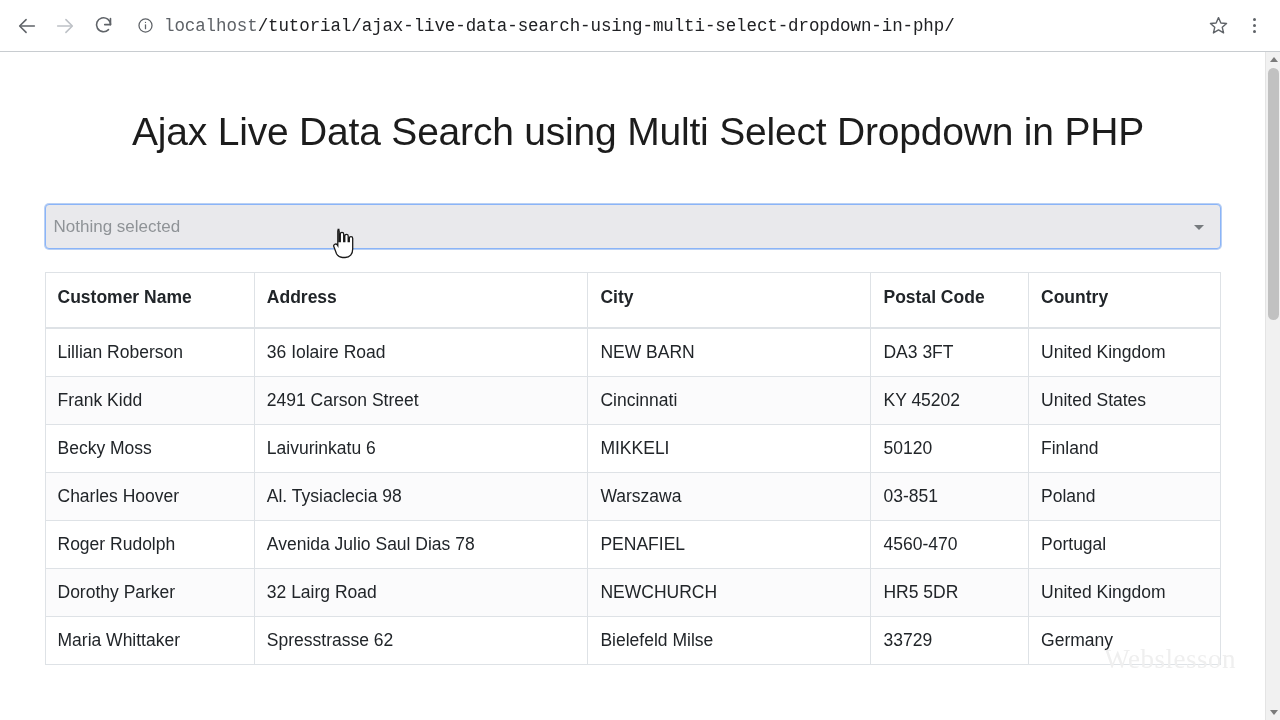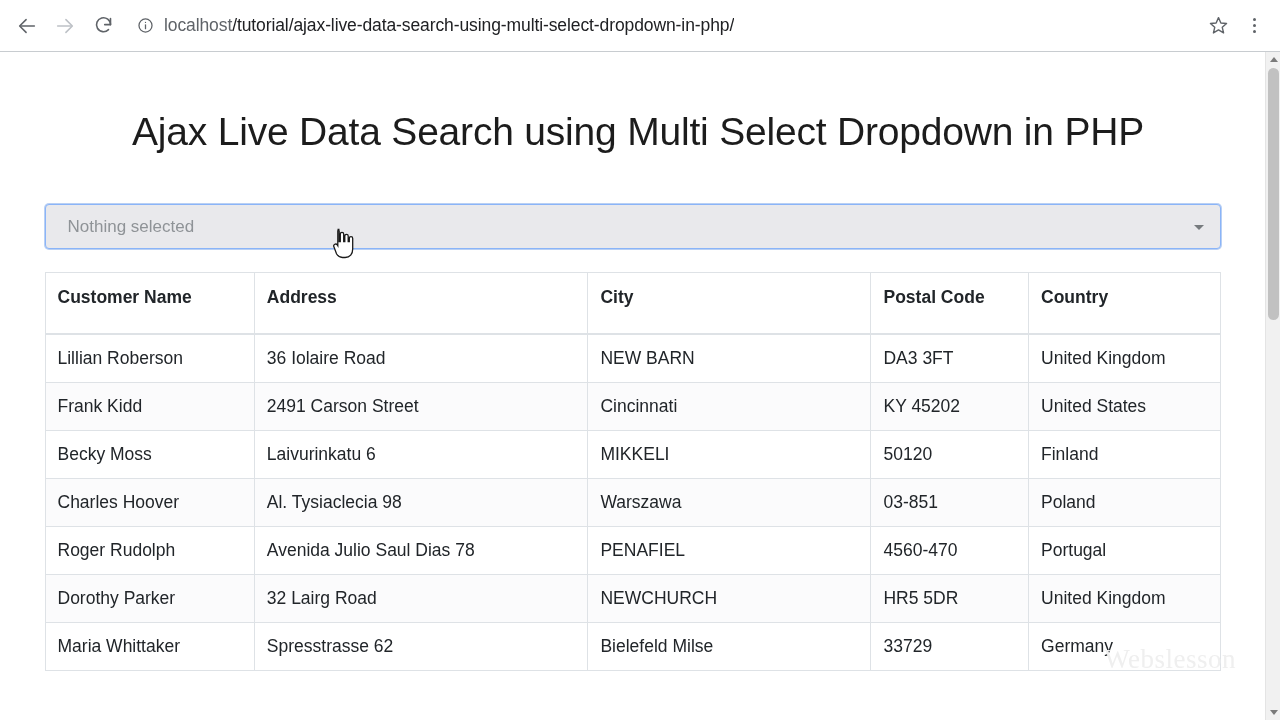--- a/index.html
+++ b/index.html
@@ -33,20 +33,21 @@
 
   .omnibox {
     flex: 1 1 auto;
     height: 34px;
     margin: 0 6px 0 10px;
     display: flex;
     align-items: center;
     background: #ffffff;
     border-radius: 2px;
     min-width: 0;
+    font-family: Liberation Mono, monospace;
   }
   .info-icon {
     width: 26px; height: 26px;
     display: flex; align-items: center; justify-content: center;
     color: #5f6368;
     flex: 0 0 auto;
     margin-right: 6px;
   }
   .url-text {
     font-size: 17.5px;
@@ -105,21 +106,21 @@
   
   .dropdown-wrap { margin-top: 50px; position: relative; }
   .dropdown-btn {
     height: 45px;
     border: 1px solid #8ab4f8;
     border-radius: 4px;
     background: #e9e9ec;
     box-shadow: 0 0 0 1px rgba(100,150,230,0.45);
     display: flex;
     align-items: center;
-    padding: 0 22px;
+    padding: 0 8px;
     position: relative;
   }
   .dropdown-placeholder {
     font-size: 17px;
     color: #8f9397;
   }
   .caret {
     position: absolute;
     right: 16px;
     top: 50%;
@@ -153,21 +154,21 @@
     padding: 13px 12px;
     text-align: left;
     vertical-align: middle;
     white-space: nowrap;
   }
   table.data-table thead th {
     font-weight: 700;
     border-bottom-width: 2px;
     background: #ffffff;
     padding-top: 14px;
-    padding-bottom: 25px;
+    padding-bottom: 19px;
   }
   table.data-table tbody tr:nth-child(odd) { background: #ffffff; }
   table.data-table tbody tr:nth-child(even) { background: #fbfbfc; }
 
   .col-name { width: 210px; }
   .col-address { width: 335px; }
   .col-city { width: 285px; }
   .col-postal { width: 158px; }
   .col-country { width: 192px; }
 

